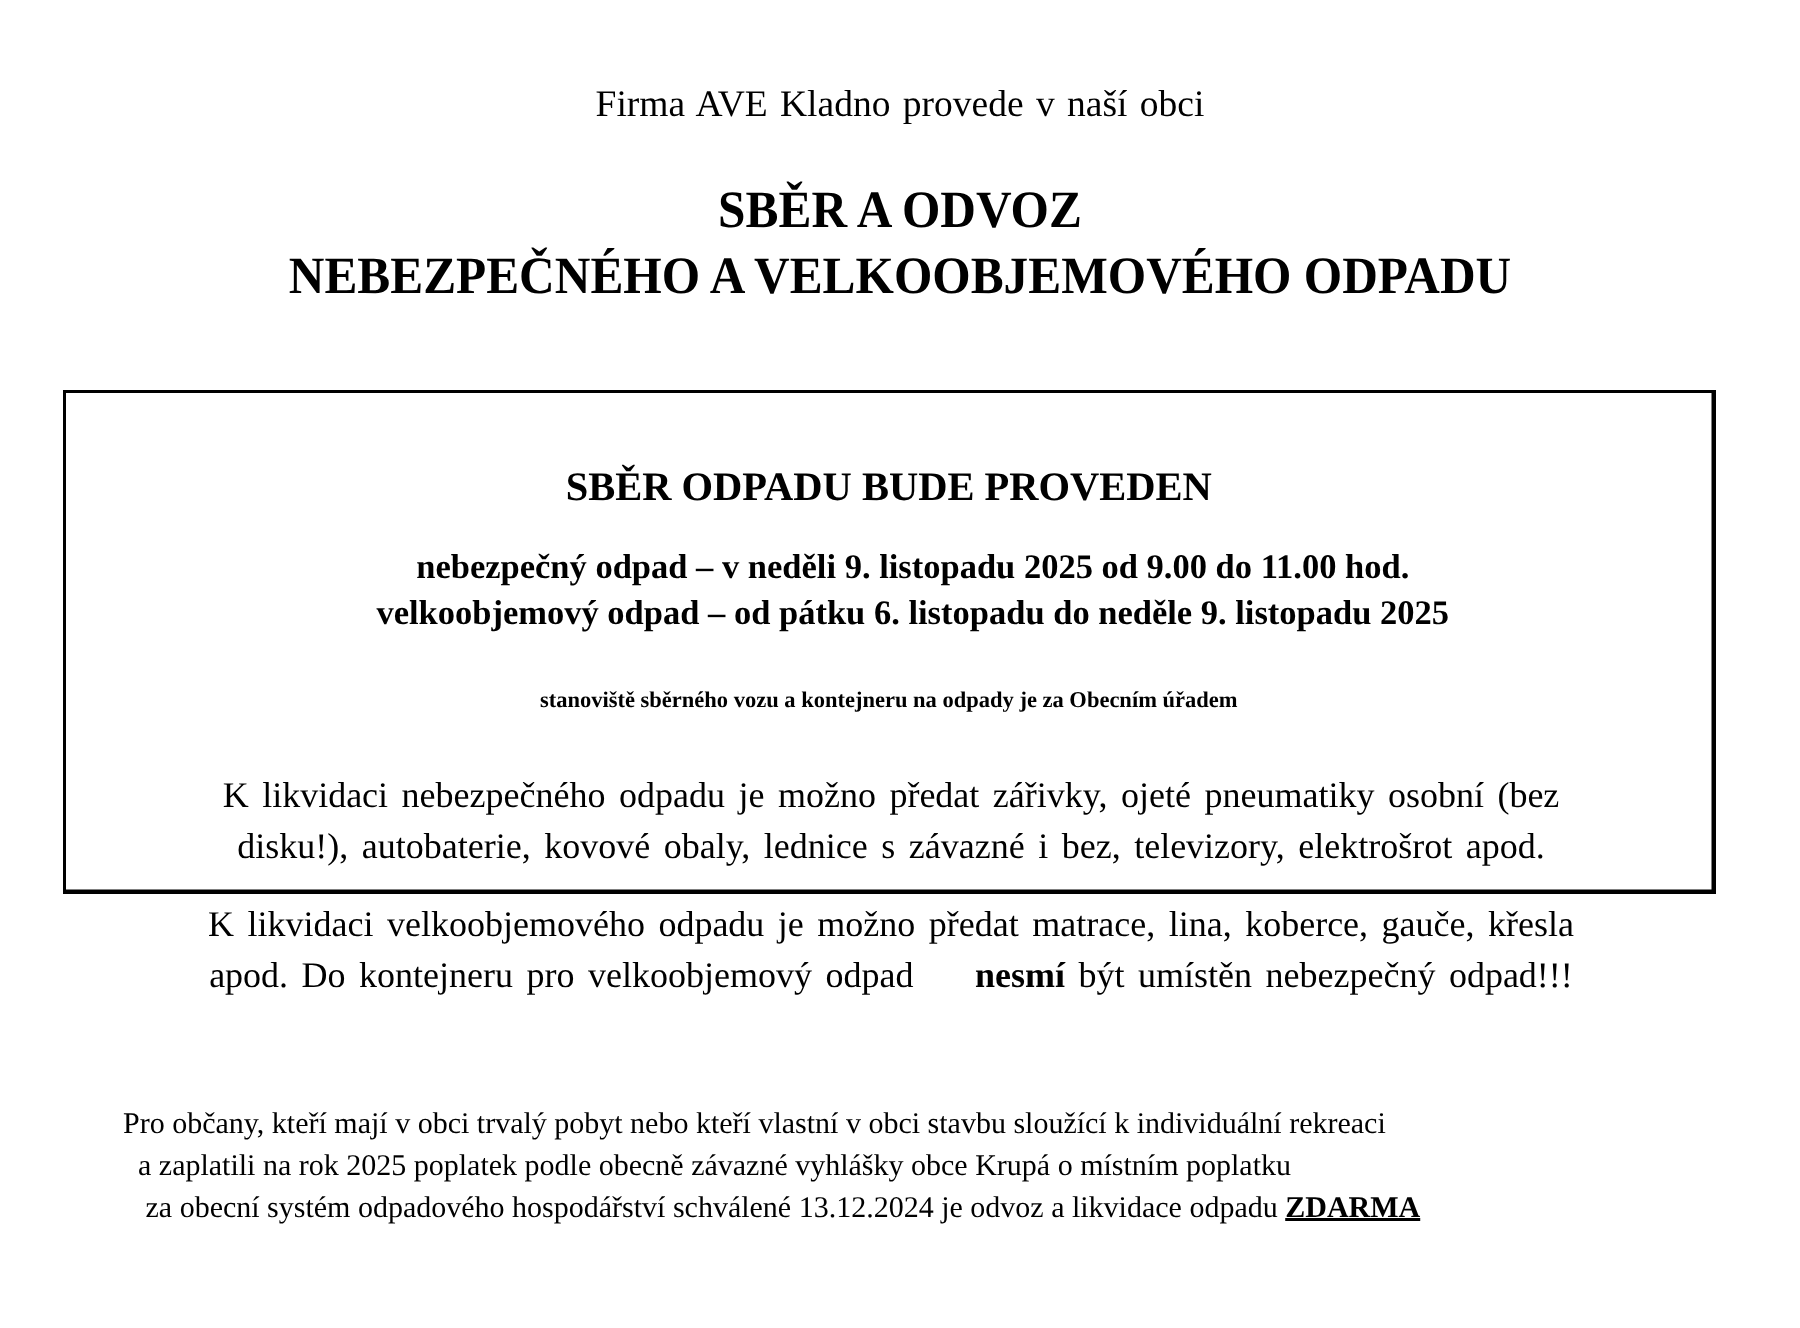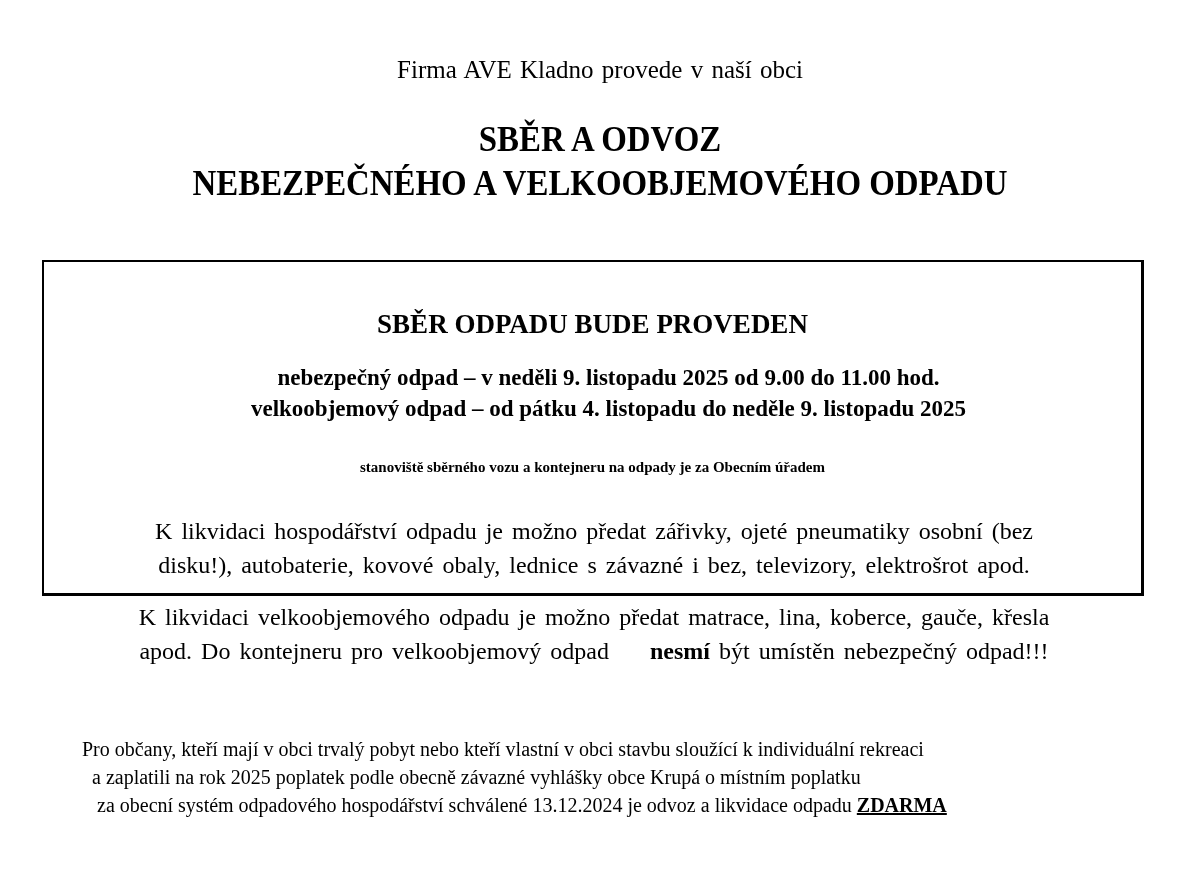--- a/index.html
+++ b/index.html
@@ -127,27 +127,27 @@
   <div class="title">
     <div>SBĚR A ODVOZ</div>
     <div>NEBEZPEČNÉHO A VELKOOBJEMOVÉHO ODPADU</div>
   </div>
 
   <div class="box">
     <div class="box-heading">SBĚR ODPADU BUDE PROVEDEN</div>
 
     <div class="schedule">
       <div>nebezpečný odpad – v neděli 9. listopadu 2025 od 9.00 do 11.00 hod.</div>
-      <div>velkoobjemový odpad – od pátku 4. listopadu do neděle 9. listopadu 2025</div>
+      <div>velkoobjemový odpad – od pátku 6. listopadu do neděle 9. listopadu 2025</div>
     </div>
 
     <div class="location">stanoviště sběrného vozu a kontejneru na odpady je za Obecním úřadem</div>
 
     <div class="para para1">
-      <div>K likvidaci hospodářství odpadu je možno předat zářivky, ojeté pneumatiky osobní (bez</div>
+      <div>K likvidaci nebezpečného odpadu je možno předat zářivky, ojeté pneumatiky osobní (bez</div>
       <div>disku!), autobaterie, kovové obaly, lednice s závazné i bez, televizory, elektrošrot apod.</div>
     </div>
 
     <div class="para para2">
       <div>K likvidaci velkoobjemového odpadu je možno předat matrace, lina, koberce, gauče, křesla</div>
       <div><span>apod. Do kontejneru pro velkoobjemový odpad </span><b>nesmí</b><span> být umístěn nebezpečný odpad!!!</span></div>
     </div>
   </div>
 
   <div class="footer">

